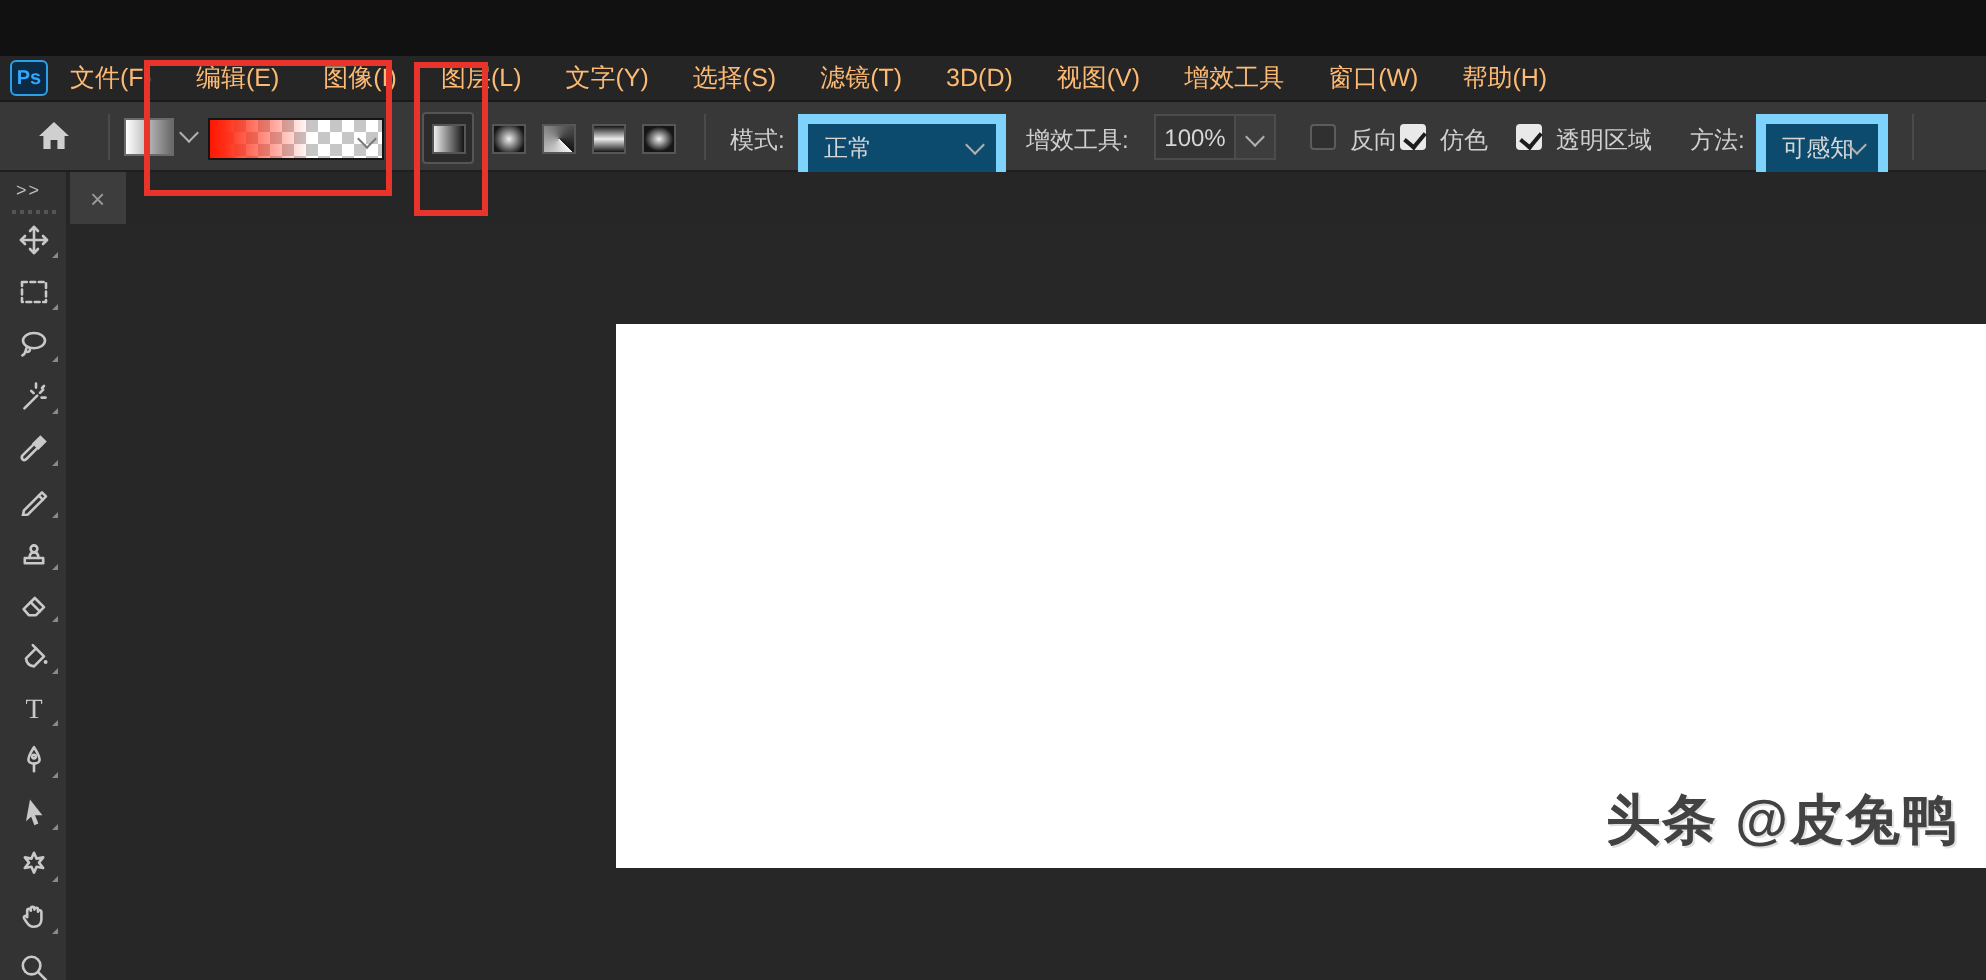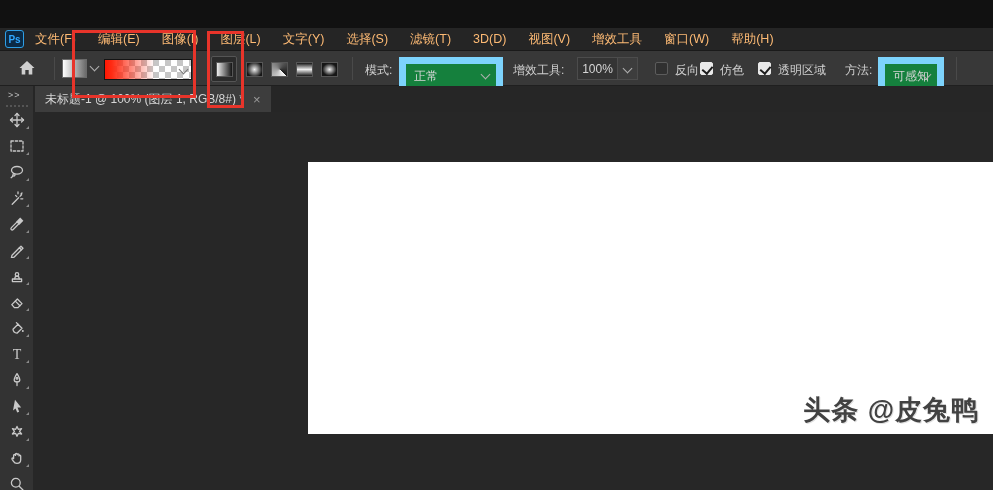--- a/index.html
+++ b/index.html
@@ -38,21 +38,21 @@
     background-size:auto,12px 12px; }
   .grad-bar .chev{ position:absolute; right:4px; top:6px; border-color:#7a7a7a; }
   .gtype-btn{ top:5px; width:26px; height:26px; display:flex; align-items:center; justify-content:center; }
   .gtype-btn.selected{ background:#2b2b2b; border:1px solid #555; border-radius:2px; }
   .gicon{ width:17px; height:15px; border:1px solid #565656; }
   .gicon.linear   { background:linear-gradient(to right,#ededed,#141414); }
   .gicon.radial   { background:radial-gradient(circle at 50% 50%,#f0f0f0 0%,#161616 80%); }
   .gicon.angle    { background:conic-gradient(from 135deg,#f0f0f0,#161616); }
   .gicon.reflected{ background:linear-gradient(to bottom,#161616,#ededed 50%,#161616); }
   .gicon.diamond  { background:radial-gradient(closest-side,#f2f2f2,#161616 95%); }
-  .select-box{ height:23px; top:6px; background:#15803d; border:7px solid #7dd3fc;
+  .select-box{ height:23px; top:6px; background:#0c4a6e; border:5px solid #7dd3fc;
     display:flex; align-items:center; font-size:12px; color:#d6d6d6; padding:12px 8px; }
   .select-box .chev{ position:absolute; right:7px; top:7px; }
   .value-box{ height:23px; top:6px; background:#343434; border:1px solid #4c4c4c;
     display:flex; align-items:center; justify-content:center; font-size:12px; color:#d6d6d6; }
   .chev-cell{ height:23px; top:6px; width:20px; background:#3d3d3d; border:1px solid #4c4c4c;
     border-left:none; display:flex; align-items:center; justify-content:center; }
   .checkbox{ top:11px; width:13px; height:13px; background:#303030; border:1px solid #5c5c5c; border-radius:2px; position:absolute; }
   .checkbox.checked{ background:#e9e9e9; border-color:#e9e9e9; }
   .checkbox.checked::after{ content:""; position:absolute; left:2.5px; top:1px;
     width:5px; height:8px; border-right:2px solid #1c1c1c; border-bottom:2px solid #1c1c1c;
@@ -262,21 +262,20 @@
           <circle cx="6.8" cy="6.8" r="4.4"></circle>
           <path d="M10.2 10.2 14 14"></path>
         </svg>
     </div>
 
     <div class="fg-swatch"></div>
   </div>
 
   <div id="tab-strip">
     <div class="doc-tab">
-      <span class="title">未标题-1 @ 100% (图层 1, RGB/8#) *</span>
       <span class="close">×</span>
     </div>
   </div>
 
   <div id="canvas">
     <div id="document">
       <div class="watermark">头条 @皮兔鸭</div>
     </div>
   </div>
 

